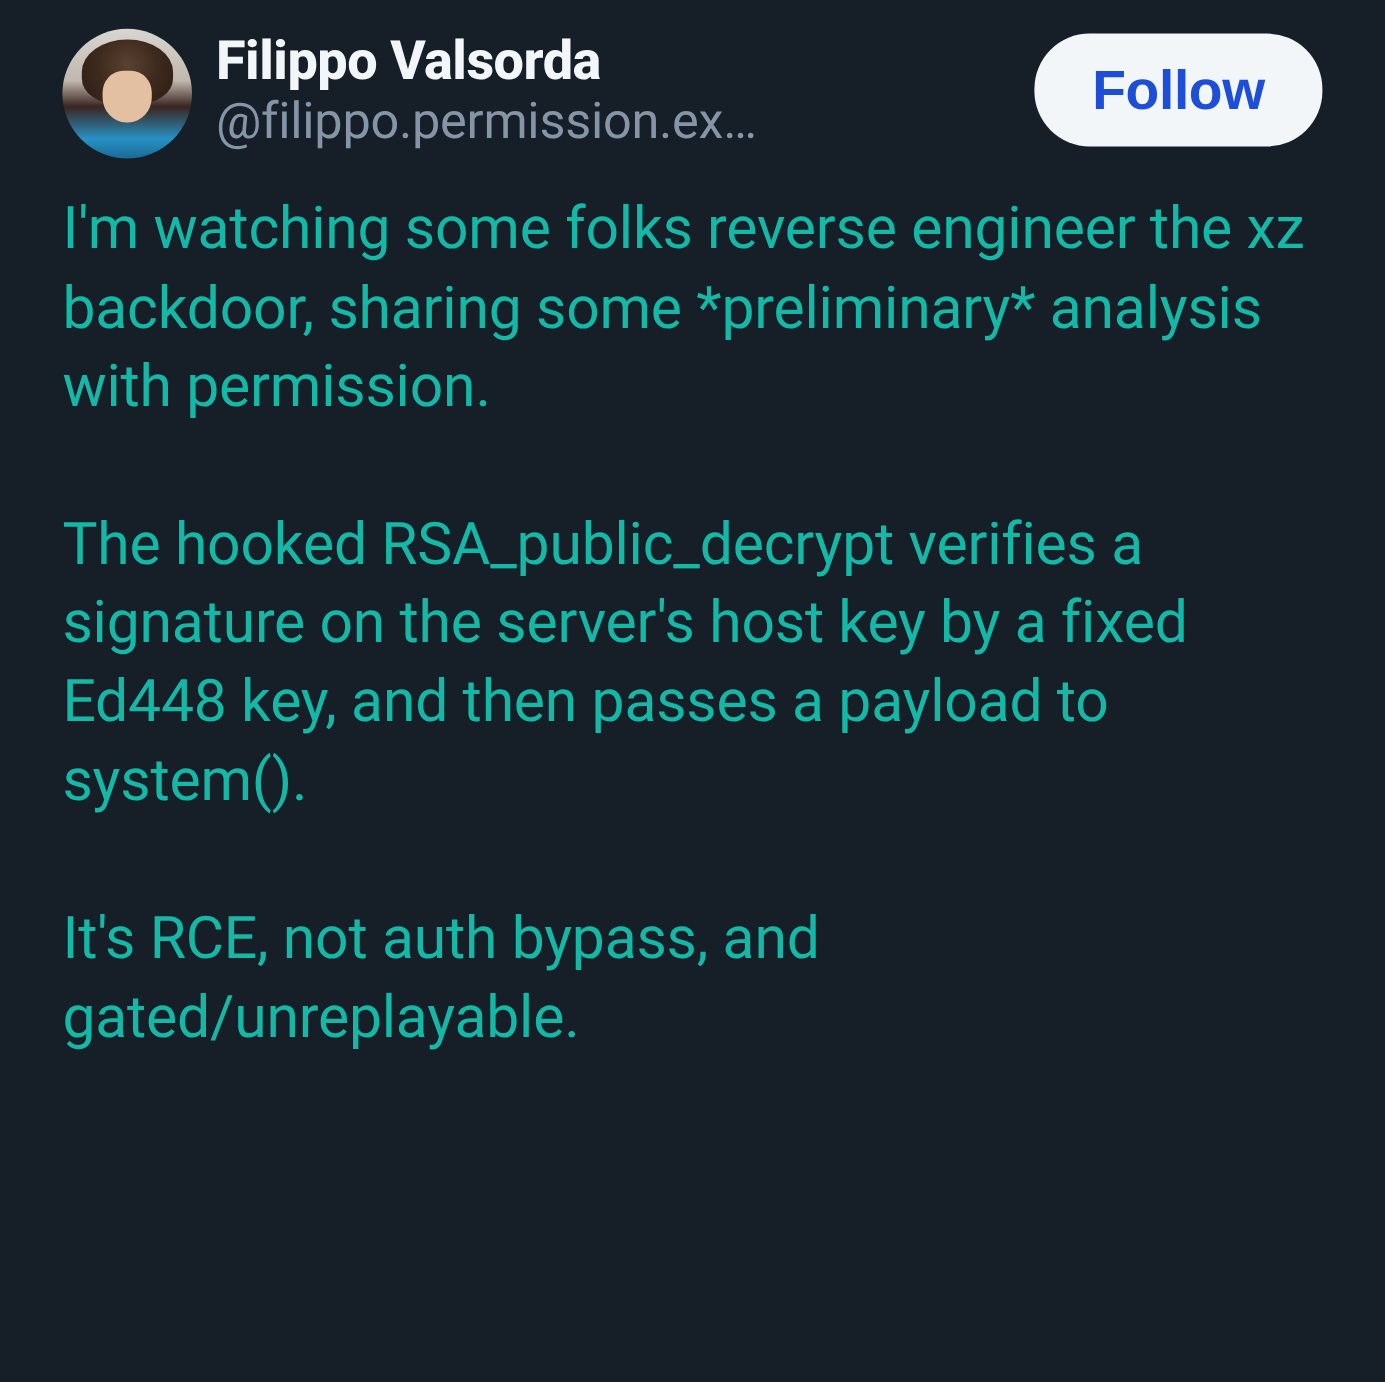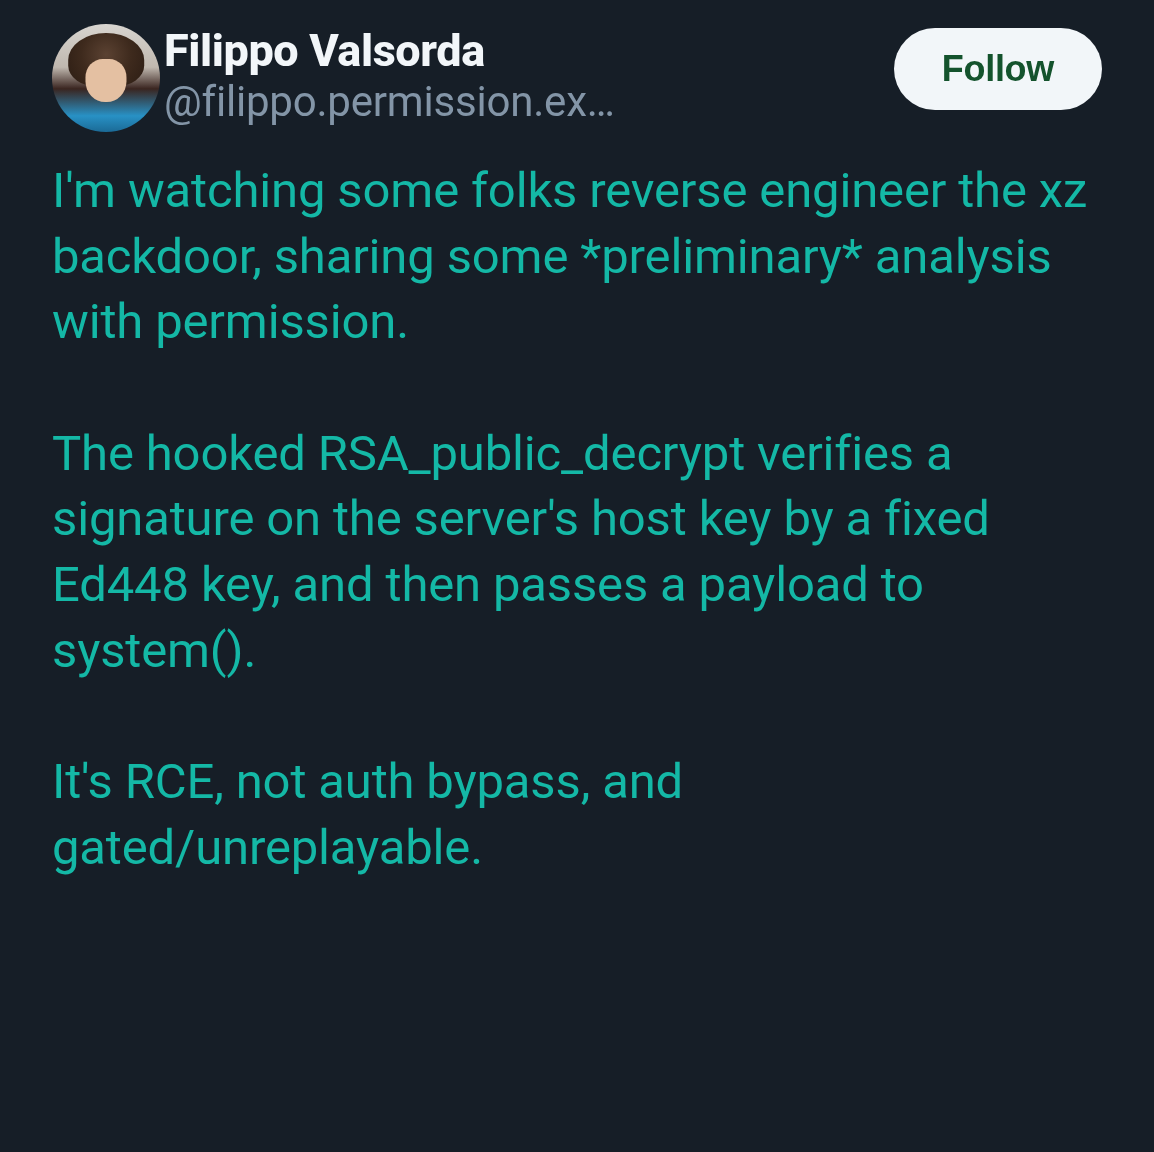--- a/index.html
+++ b/index.html
@@ -14,21 +14,21 @@
       font-family: -apple-system, BlinkMacSystemFont, "Segoe UI", Roboto, Helvetica, Arial, sans-serif;
       color: #e8eef3;
       overflow: hidden;
     }
     .post {
       padding: 24px 52px 24px 52px;
     }
     .header {
       display: flex;
       align-items: flex-start;
-      gap: 4px;
+      gap: 20px;
       margin-bottom: 26px;
     }
     .avatar {
       width: 108px;
       height: 108px;
       border-radius: 50%;
       flex-shrink: 0;
       background: linear-gradient(180deg, #d8d5d0 0%, #c0b8af 40%, #3a2520 60%, #2891c5 85%, #1b6a96 100%);
       position: relative;
       overflow: hidden;
@@ -72,24 +72,24 @@
       font-weight: 400;
       color: #8395a7;
       letter-spacing: -0.2px;
       line-height: 1.25;
       white-space: nowrap;
       overflow: hidden;
       text-overflow: clip;
     }
     .follow-btn {
       background: #f2f6f9;
-      color: #14532d;
+      color: #1d4ed8;
       border: none;
       border-radius: 46px;
-      font-size: 36px;
+      font-size: 46px;
       font-weight: 700;
       padding: 20px 48px;
       cursor: pointer;
       flex-shrink: 0;
       margin-top: 4px;
       letter-spacing: -0.3px;
     }
     .content {
       font-size: 49px;
       line-height: 1.34;

